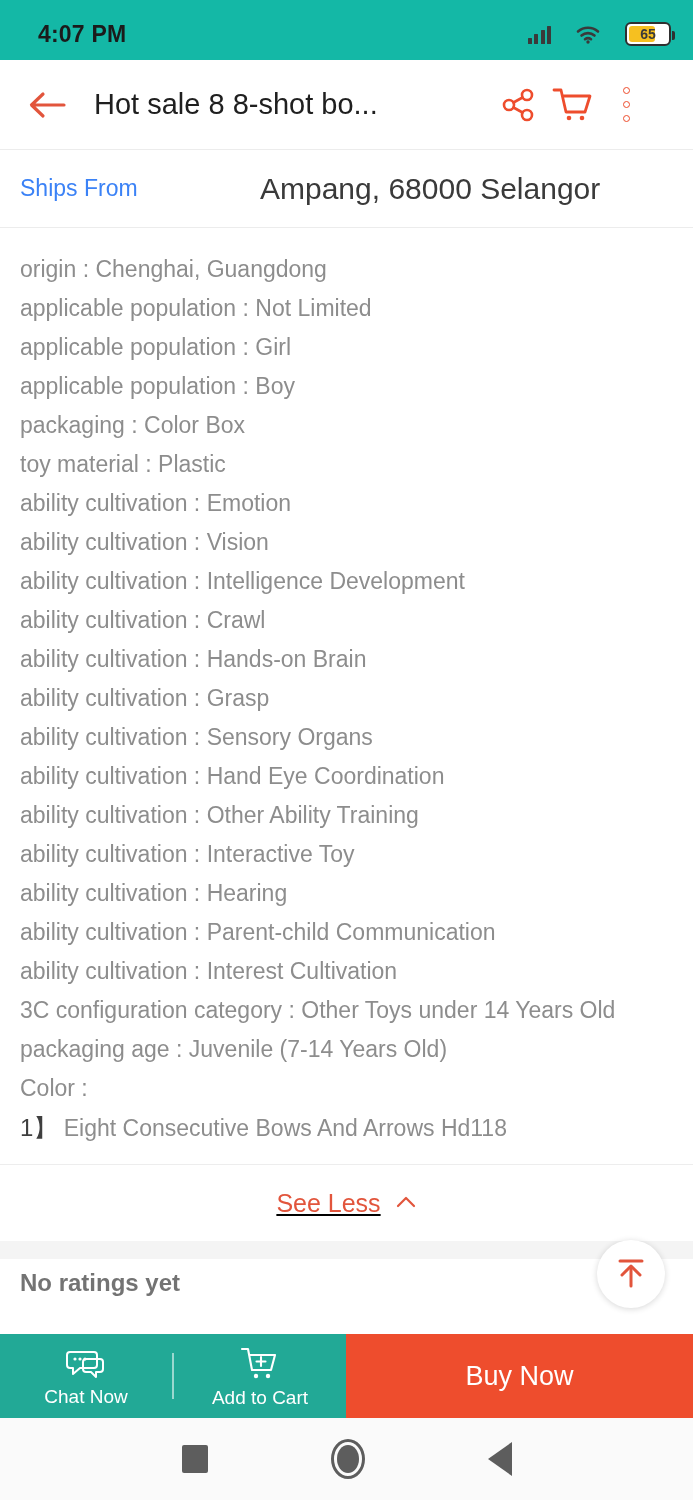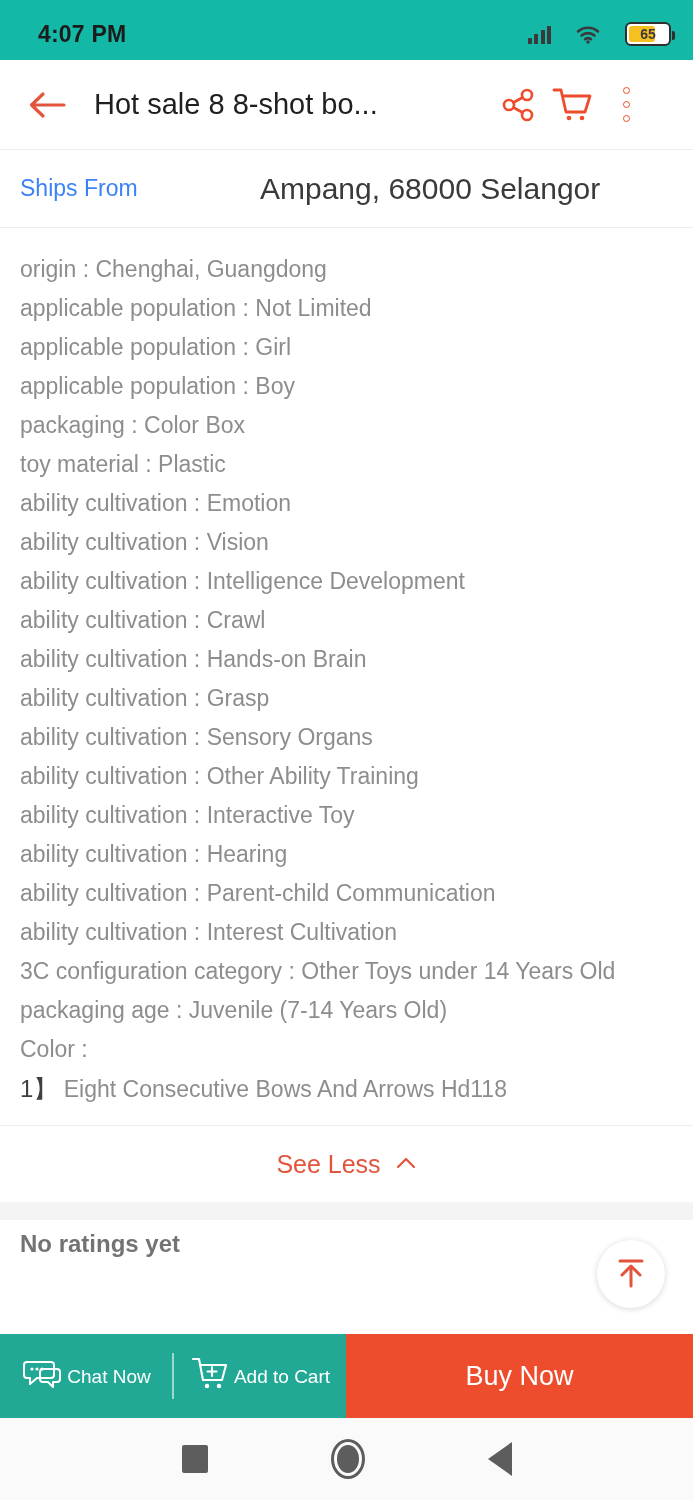--- a/index.html
+++ b/index.html
@@ -66,21 +66,21 @@
   .attr-line{
     font-size:23px; color:#8d8d8d; line-height:39px; white-space:nowrap;
   }
   .attr-line .val{ color:#8d8d8d; }
   .attr-line.color-item{ color:#8d8d8d; }
   .attr-line.color-item .idx{ color:#3f3f3f; font-size:24px; }
 
   
   .see-less-row{
     height:76px; display:flex; align-items:center; justify-content:center;
-    gap:14px; background:#fff;
+    gap:14px; background:#fff;text-decoration:underline;
   }
   .see-less-row .txt{ font-size:25px; color:#e2553c; }
   .chev-up{ width:22px; height:22px; }
 
   
   .grey-band{ height:18px; background:#f4f4f4; }
   .ratings{ height:44px; padding:10px 20px 0 20px; background:#fff; }
   .ratings .txt{ font-size:24px; font-weight:bold; color:#737373; }
 
   
@@ -93,21 +93,21 @@
 
   
   .actionbar{
     position:absolute; left:0; bottom:82px; width:693px; height:84px;
     display:flex; z-index:6;
   }
   .act-teal{
     background:#22a996; display:flex; align-items:center; position:relative;
   }
   .act-cell{
-    width:172px; height:104px; display:flex; flex-direction:row;
+    width:172px; height:104px; display:flex; flex-direction:column;
     align-items:center; justify-content:center; gap:2px; color:#fff;
   }
   .act-cell .lbl{ font-size:19px; color:#ffffff; line-height:1;}
   .act-div{ width:2px; height:46px; background:rgba(255,255,255,.55); }
   .act-buy{
     flex:1; background:#ee4d2d; display:flex; align-items:center; justify-content:center;
   }
   .act-buy .lbl{ font-size:27px; color:#fff; }
 
   
@@ -197,20 +197,21 @@
   <div class="attr-line"><span>applicable population</span><span> : </span><span class="val">Boy</span></div>
   <div class="attr-line"><span>packaging</span><span> : </span><span class="val">Color Box</span></div>
   <div class="attr-line"><span>toy material</span><span> : </span><span class="val">Plastic</span></div>
   <div class="attr-line"><span>ability cultivation</span><span> : </span><span class="val">Emotion</span></div>
   <div class="attr-line"><span>ability cultivation</span><span> : </span><span class="val">Vision</span></div>
   <div class="attr-line"><span>ability cultivation</span><span> : </span><span class="val">Intelligence Development</span></div>
   <div class="attr-line"><span>ability cultivation</span><span> : </span><span class="val">Crawl</span></div>
   <div class="attr-line"><span>ability cultivation</span><span> : </span><span class="val">Hands-on Brain</span></div>
   <div class="attr-line"><span>ability cultivation</span><span> : </span><span class="val">Grasp</span></div>
   <div class="attr-line"><span>ability cultivation</span><span> : </span><span class="val">Sensory Organs</span></div>
+  <div class="attr-line"><span>ability cultivation</span><span> : </span><span class="val">Hand Eye Coordination</span></div>
   <div class="attr-line"><span>ability cultivation</span><span> : </span><span class="val">Other Ability Training</span></div>
   <div class="attr-line"><span>ability cultivation</span><span> : </span><span class="val">Interactive Toy</span></div>
   <div class="attr-line"><span>ability cultivation</span><span> : </span><span class="val">Hearing</span></div>
   <div class="attr-line"><span>ability cultivation</span><span> : </span><span class="val">Parent-child Communication</span></div>
   <div class="attr-line"><span>ability cultivation</span><span> : </span><span class="val">Interest Cultivation</span></div>
   <div class="attr-line"><span>3C configuration category</span><span> : </span><span class="val">Other Toys under 14 Years Old</span></div>
   <div class="attr-line"><span>packaging age</span><span> : </span><span class="val">Juvenile (7-14 Years Old)</span></div>
   <div class="attr-line"><span>Color</span><span> :</span></div>
   <div class="attr-line color-item"><span class="idx">1】</span>&nbsp;<span>Eight Consecutive Bows And Arrows Hd118</span></div>
 </div>

